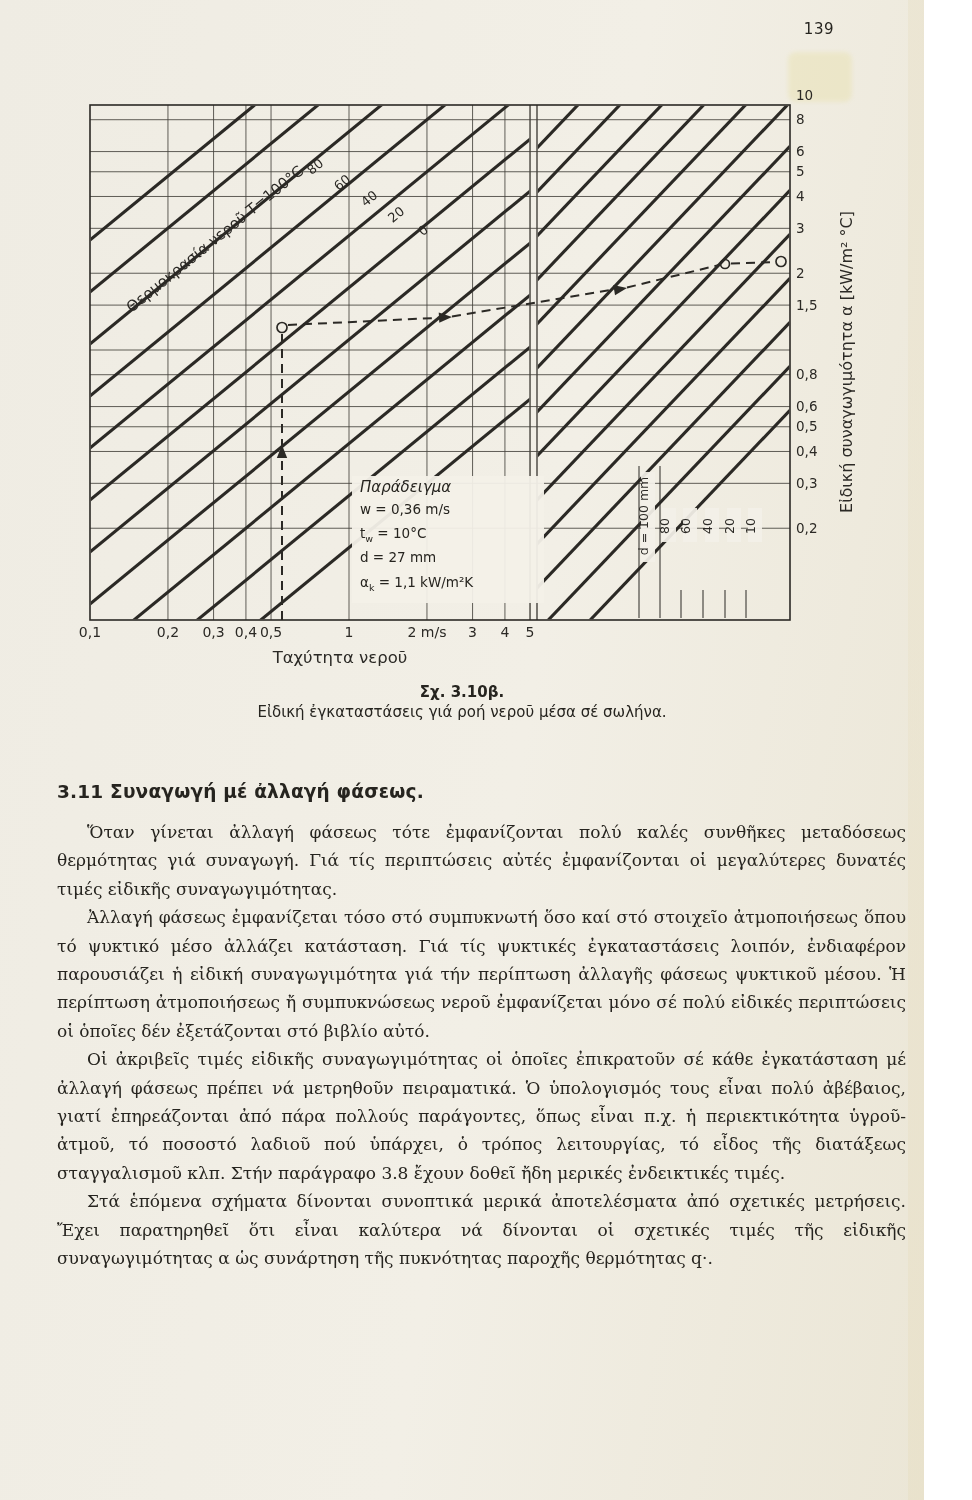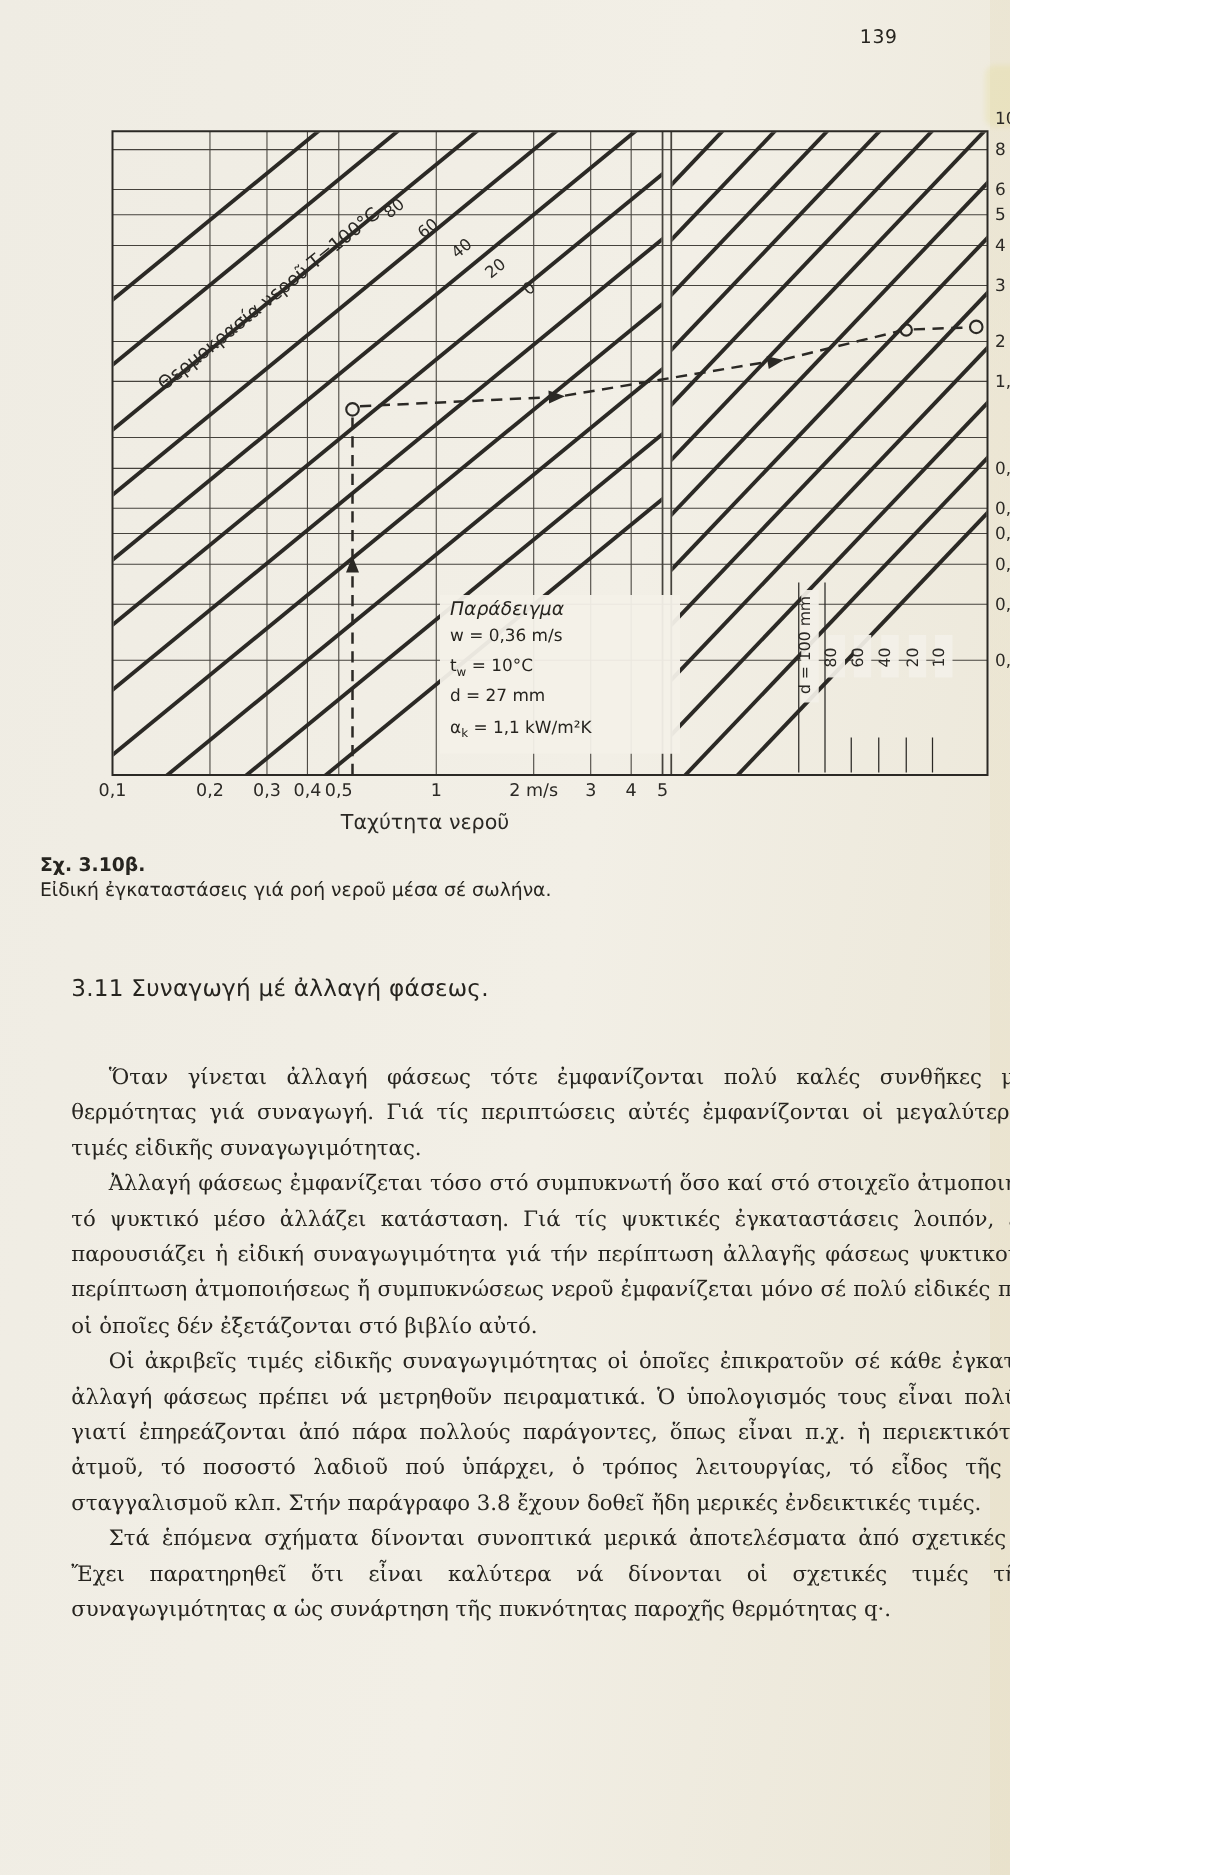--- a/index.html
+++ b/index.html
@@ -1,42 +1,42 @@
 <!DOCTYPE html>
 <html><head>
 <meta charset="utf-8">
 <style>
   html,body{margin:0;padding:0;}
   .page{
-    position:relative;width:808px;height:1500px;overflow:hidden;
+    position:relative;width:924px;height:1500px;overflow:hidden;
     background:linear-gradient(100deg,#efece3 0%,#f2efe6 55%,#ebe6d6 100%);
     font-family:"DejaVu Sans","Liberation Sans",sans-serif;color:#26241f;
   }
   .page-number{position:absolute;top:20px;right:90px;font-size:15px;letter-spacing:.5px;}
   .artifact{pointer-events:none;}
   .strip{position:absolute;right:0;top:0;width:16px;height:100%;
     background:linear-gradient(180deg,#e7dfc6,#eae2ca 30%,#e6ddc0);opacity:.45;}
   .smudge{position:absolute;left:788px;top:52px;width:64px;height:50px;
     background:#e3da8e;opacity:.28;border-radius:8px;filter:blur(2px);}
   #chart-svg{position:absolute;left:0;top:0;}
   .example-box{
     position:absolute;left:352px;top:476px;width:176px;
     background:rgba(243,240,232,0.95);padding:2px 8px 6px 8px;
   }
   .ex-title{font-size:15px;margin-bottom:4px;font-style:italic;}
   .ex-row{font-size:13.5px;line-height:18.5px;white-space:nowrap;}
   .ex-row sub{font-size:9.5px;}
-  .caption{position:absolute;top:682px;left:0;width:100%;text-align:left;
-    font-size:15px;line-height:20px;padding-left:32px;}
+  .caption{position:absolute;top:682px;left:0;width:100%;text-align:center;
+    font-size:15px;line-height:20px;}
   .cap-label{font-weight:bold;}
   .heading{position:absolute;top:781px;left:57px;margin:0;
-    font-size:18.5px;font-weight:normal;letter-spacing:.2px;}
+    font-size:18.5px;font-weight:bold;letter-spacing:.2px;}
   .article{position:absolute;top:818px;left:57px;width:849px;
     font-family:"DejaVu Serif","Liberation Serif",serif;
-    font-size:17px;line-height:28.4px;text-align:justify;margin-top:30px;}
+    font-size:17px;line-height:28.4px;text-align:justify;}
   .article p{margin:0;text-indent:30px;}
 </style>
 </head>
 <body>
 
 <div class="page">
   <div class="page-number">139</div>
   <div class="artifact strip"></div>
   <div class="artifact smudge"></div>
 

